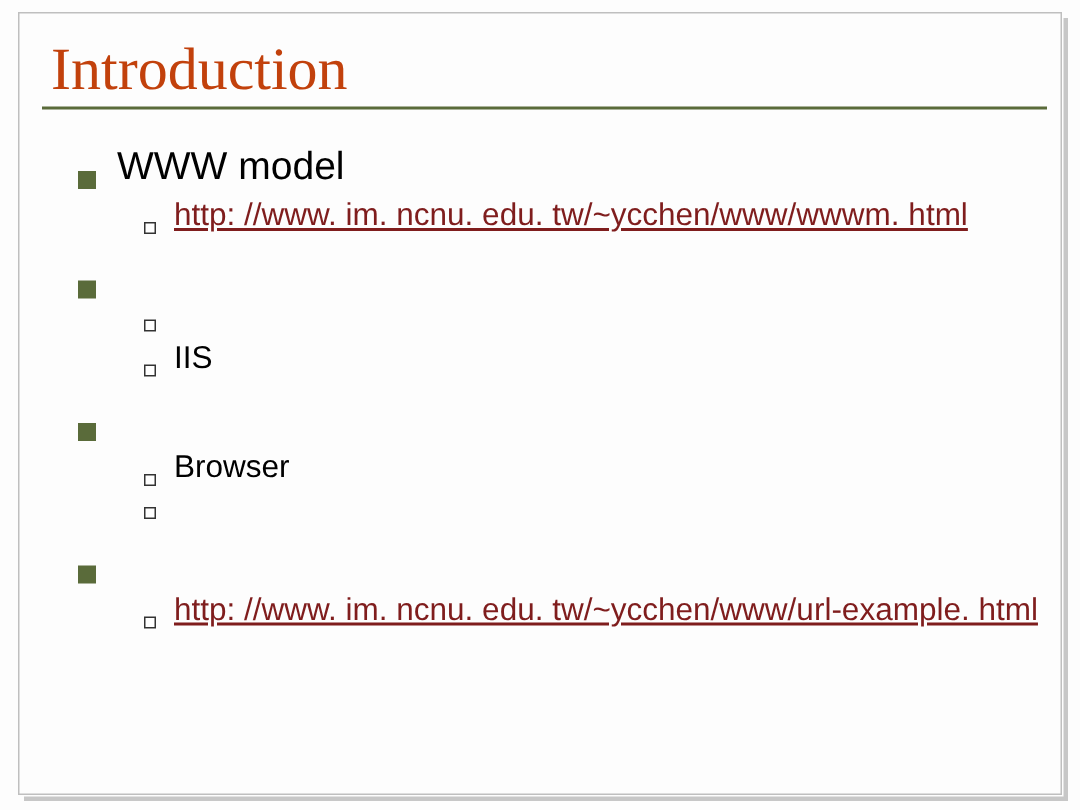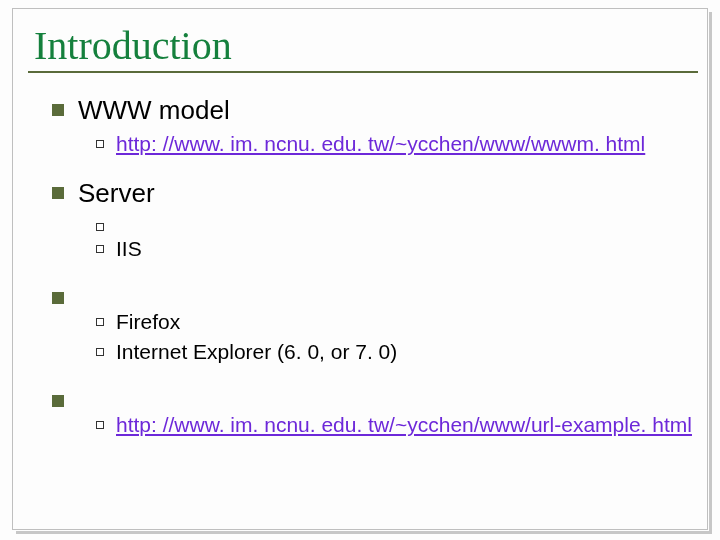--- a/index.html
+++ b/index.html
@@ -30,31 +30,31 @@
       left: 16px; right: 8px; bottom: 6px;
       height: 3px;
       background: #c7c7c7;
       pointer-events: none;
     }
     .title {
       font-size: 40px;
       font-weight: 400;
       font-family: "Times New Roman", Times, serif;
       margin: 4px 0 2px 0;
-      color: #15803d;
+      color: #c2410c;
     }
     .title-underline {
       height: 2px;
       background: #5a6b3a;
       margin: 2px 0 22px -6px;
       width: calc(100% + 12px);
     }
     .l1, .l2 {
       display: flex;
-      align-items: flex-start;
+      align-items: flex-end;
     }
     .l1 {
       margin-left: 18px;
       margin-top: 14px;
     }
     .l1 .bullet {
       width: 12px; height: 12px;
       background: #5a6b3a;
       margin-top: 9px;
       margin-right: 14px;
@@ -75,21 +75,21 @@
       margin-right: 12px;
       flex-shrink: 0;
       background: #fff;
     }
     .l2 .text {
       font-size: 21px;
       font-family: Arial, Helvetica, sans-serif;
     }
     .link {
       text-decoration: underline;
-      color: #6d28d9;
+      color: #7f1d1d;
       cursor: pointer;
     }
     .group-gap { margin-top: 22px; }
   </style>
 </head>
 <body>
 
 <div class="slide-border"></div>
 <div class="shadow-right"></div>
 <div class="shadow-bottom"></div>
@@ -101,40 +101,38 @@
   <span class="bullet"></span>
   <span class="text">WWW model</span>
 </div>
 <div class="l2">
   <span class="bullet"></span>
   <span class="text link">http: //www. im. ncnu. edu. tw/~ycchen/www/wwwm. html</span>
 </div>
 
 <div class="l1 group-gap">
   <span class="bullet"></span>
-  <span class="text">Server</span>
 </div>
 <div class="l2">
   <span class="bullet"></span>
 </div>
 <div class="l2">
   <span class="bullet"></span>
   <span class="text">IIS</span>
 </div>
 
 <div class="l1 group-gap">
   <span class="bullet"></span>
 </div>
 <div class="l2">
   <span class="bullet"></span>
-  <span class="text">Firefox</span>
+  <span class="text">Browser</span>
 </div>
 <div class="l2">
   <span class="bullet"></span>
-  <span class="text">Internet Explorer (6. 0, or 7. 0)</span>
 </div>
 
 <div class="l1 group-gap">
   <span class="bullet"></span>
 </div>
 <div class="l2">
   <span class="bullet"></span>
   <span class="text link">http: //www. im. ncnu. edu. tw/~ycchen/www/url-example. html</span>
 </div>
 

